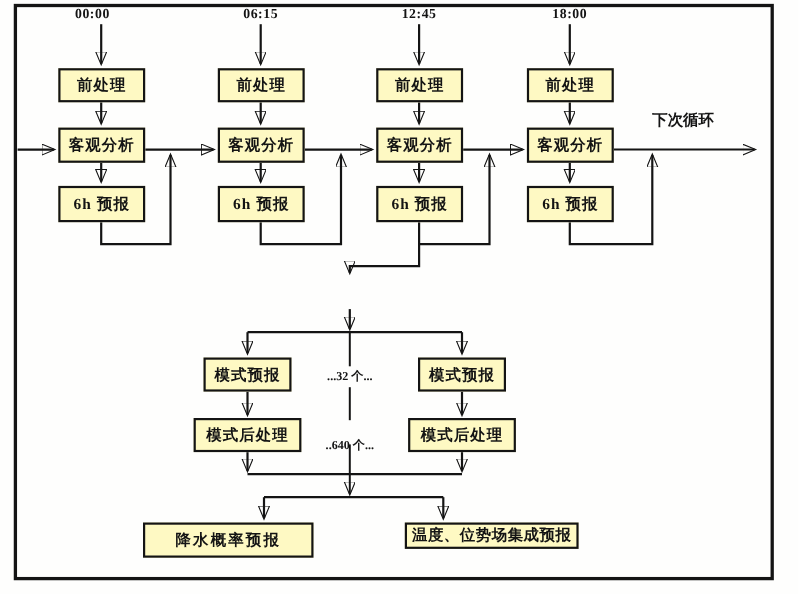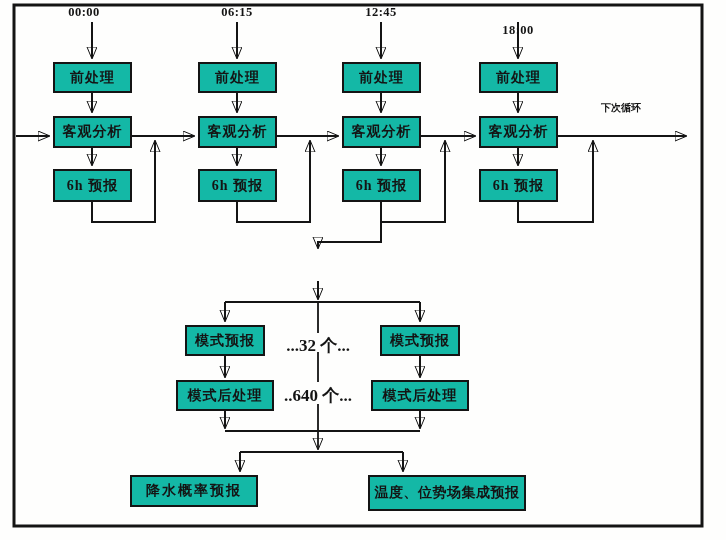--- a/index.html
+++ b/index.html
@@ -4,31 +4,31 @@
 <style>
   html,body{margin:0;padding:0;background:#fff;}
   .stage{
     position:relative;width:726px;height:540px;background:#fefefd;
     font-family:"Liberation Serif","DejaVu Serif",serif;color:#141414;
     overflow:hidden;
   }
   svg.lines{position:absolute;left:0;top:0;z-index:0;}
   svg.lines path, svg.lines line, svg.lines rect{stroke:#141414;fill:none;}
   .nbox{
-    position:absolute;z-index:2;background:#14b8a6;border:2px solid #141414;
+    position:absolute;z-index:2;background:#fef9c3;border:2px solid #141414;
     display:flex;align-items:center;justify-content:center;
     font-size:14px;font-weight:600;letter-spacing:1px;white-space:nowrap;
     box-sizing:border-box;
   }
   .tlabel{
-    position:absolute;z-index:2;text-align:center;font-size:10px;font-weight:600;
+    position:absolute;z-index:2;text-align:center;font-size:14px;font-weight:600;
     white-space:nowrap;
   }
   .time{font-size:12.5px;letter-spacing:0.5px;}
-  .count{font-size:17px;}
+  .count{font-size:11px;}
 </style>
 </head>
 <body>
 
 <div class="stage">
 
   <svg class="lines" width="726" height="540" viewBox="0 0 726 540">
     <defs>
       <marker id="ah" markerWidth="14" markerHeight="11" refX="11" refY="5" orient="auto" markerUnits="userSpaceOnUse">
         <path d="M0,0 L12,5 L0,10 Z" fill="#141414" stroke="none"></path>
@@ -82,21 +82,21 @@
     <line x1="225" y1="431" x2="420" y2="431" stroke-width="2"></line>
 
     <line x1="240" y1="452" x2="403" y2="452" stroke-width="2"></line>
     <path d="M240 452 V471" stroke-width="2" marker-end="url(#ah)"></path>
     <path d="M403 452 V471" stroke-width="2" marker-end="url(#ah)"></path>
   </svg>
 
   <div class="tlabel time" style="left:54px;top:5px;width:60px;">00:00</div>
   <div class="tlabel time" style="left:207px;top:5px;width:60px;">06:15</div>
   <div class="tlabel time" style="left:351px;top:5px;width:60px;">12:45</div>
-  <div class="tlabel time" style="left:488px;top:23px;width:60px;">18:00</div>
+  <div class="tlabel time" style="left:488px;top:5px;width:60px;">18:00</div>
 
   <div class="nbox" style="left:53px;top:62px;width:79px;height:31px;">前处理</div>
   <div class="nbox" style="left:53px;top:116px;width:79px;height:32px;">客观分析</div>
   <div class="nbox" style="left:53px;top:169px;width:79px;height:33px;">6h 预报</div>
 
   <div class="nbox" style="left:198px;top:62px;width:79px;height:31px;">前处理</div>
   <div class="nbox" style="left:198px;top:116px;width:79px;height:32px;">客观分析</div>
   <div class="nbox" style="left:198px;top:169px;width:79px;height:33px;">6h 预报</div>
 
   <div class="nbox" style="left:342px;top:62px;width:79px;height:31px;">前处理</div>
@@ -107,21 +107,21 @@
   <div class="nbox" style="left:479px;top:116px;width:79px;height:32px;">客观分析</div>
   <div class="nbox" style="left:479px;top:169px;width:79px;height:33px;">6h 预报</div>
 
   <div class="tlabel" style="left:583px;top:101px;width:76px;">下次循环</div>
 
 
   <div class="nbox" style="left:185px;top:325px;width:80px;height:31px;">模式预报</div>
   <div class="nbox" style="left:380px;top:325px;width:80px;height:31px;">模式预报</div>
 
   <div class="tlabel count" style="left:278px;top:334px;width:80px;">...32 个...</div>
-  <div class="tlabel count" style="left:278px;top:384px;width:80px;">..640 个...</div>
+  <div class="tlabel count" style="left:278px;top:397px;width:80px;">..640 个...</div>
 
   <div class="nbox" style="left:176px;top:380px;width:98px;height:31px;">模式后处理</div>
   <div class="nbox" style="left:371px;top:380px;width:98px;height:31px;">模式后处理</div>
 
-  <div class="nbox" style="left:130px;top:475px;width:128px;height:32px;letter-spacing:2px;">降水概率预报</div>
-  <div class="nbox" style="left:368px;top:475px;width:158px;height:36px;letter-spacing:0.5px;">温度、位势场集成预报</div>
+  <div class="nbox" style="left:130px;top:475px;width:155px;height:32px;letter-spacing:2px;">降水概率预报</div>
+  <div class="nbox" style="left:368px;top:475px;width:158px;height:24px;letter-spacing:0.5px;">温度、位势场集成预报</div>
 
 </div>
 
 </body></html>

